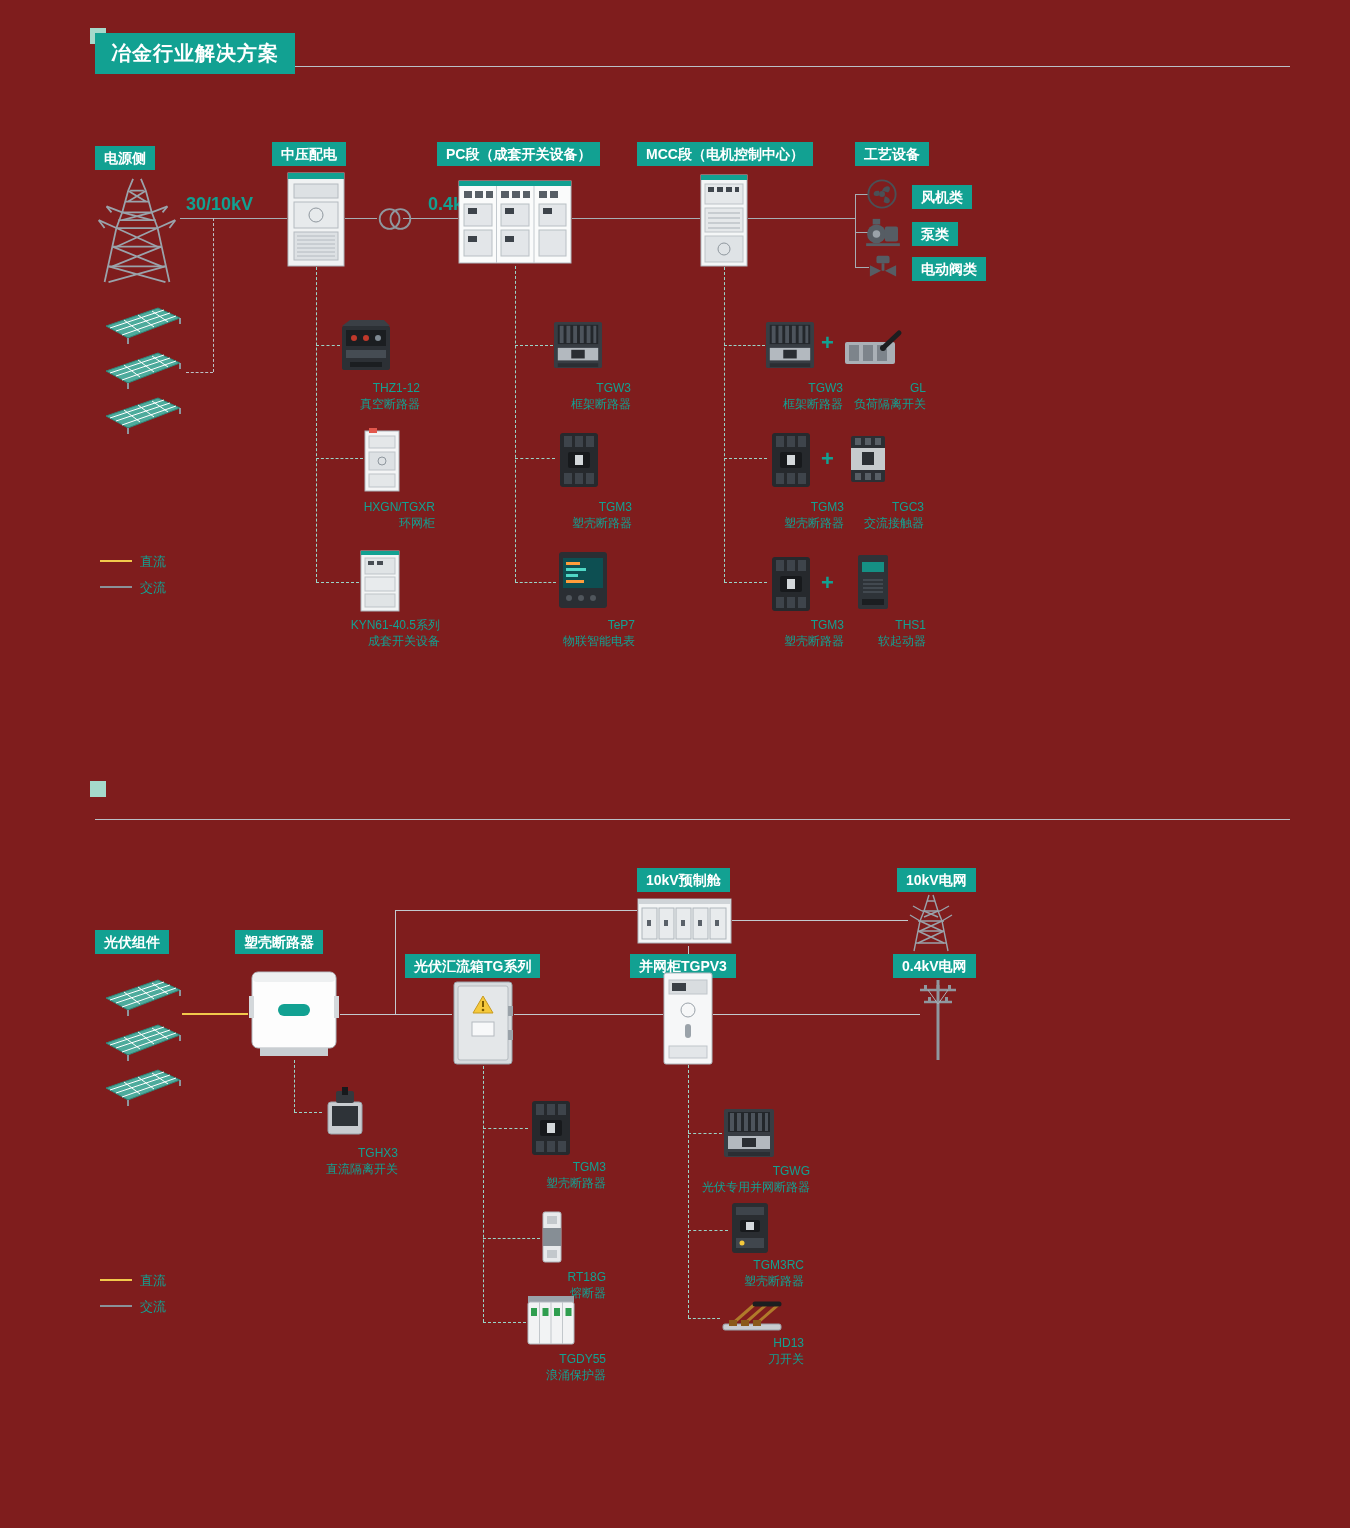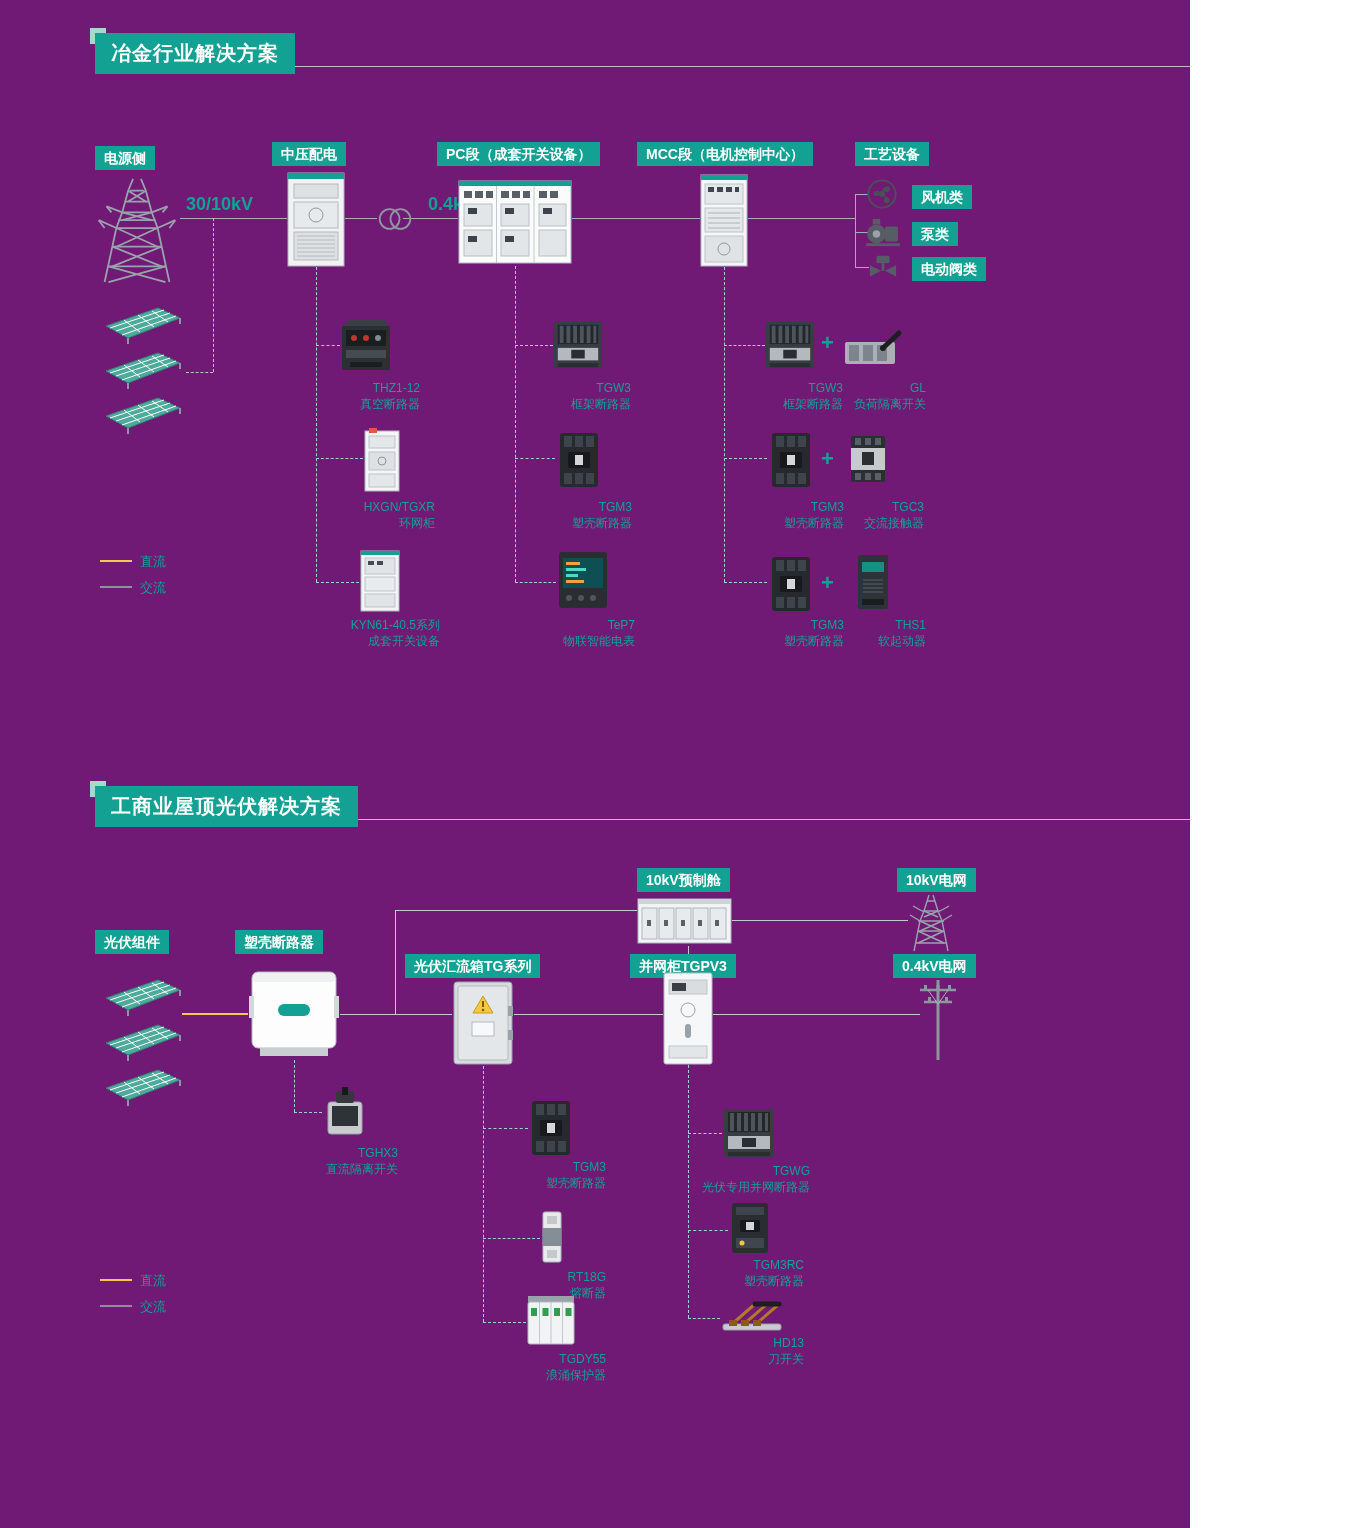--- a/index.html
+++ b/index.html
@@ -9,21 +9,21 @@
     --accent:#12A192;
     --accent-light:#A5D9CB;
     --dash:#9AD4C8;
     --dashgray:#BCC2C7;
     --line:#A6ADB3;
     --line2:#C3C9CE;
     --dc:#F2C94C;
     --ac:#8A9198;
     --label:#12A192;
   }
-  .canvas { position:relative; width:1190px; height:1528px; background:#701a75; overflow:hidden; }
+  .canvas { position:relative; width:1350px; height:1528px; background:#7f1d1d; overflow:hidden; }
   .accent-sq { position:absolute; width:16px; height:16px; background:var(--accent-light); }
   .sec-badge { position:absolute; background:var(--accent); color:#fff; font-size:20px; font-weight:bold;
                padding:7px 16px; white-space:nowrap; letter-spacing:1px; }
   .sec-rule { position:absolute; height:1px; background:#B9C0C6; }
   .badge { position:absolute; background:var(--accent); color:#fff; font-size:14px; font-weight:bold;
            line-height:1; padding:5px 9px; white-space:nowrap; }
   .hline  { position:absolute; height:0; border-top:1.5px solid var(--line); }
   .vline  { position:absolute; width:0; border-left:1.5px solid var(--line); }
   .hline2 { position:absolute; height:0; border-top:1.5px solid var(--line2); }
   .vline2 { position:absolute; width:0; border-left:1.5px solid var(--line2); }
@@ -556,21 +556,20 @@
     <div>软起动器</div>
   </div>
 
   <div class="dcline" style="left:100px;top:560px;width:32px"></div>
   <div class="legend-text" style="left:140px;top:553px">直流</div>
   <div class="acline" style="left:100px;top:586px;width:32px"></div>
   <div class="legend-text" style="left:140px;top:579px">交流</div>
 
   <div class="accent-sq" style="left:90px;top:781px"></div>
   <div class="sec-rule" style="left:95px;top:819px;width:1195px"></div>
-  <div class="sec-badge" style="left:95px;top:786px">工商业屋顶光伏解决方案</div>
 
   <div class="badge" style="left:637px;top:868px">10kV预制舱</div>
   <div class="badge" style="left:897px;top:868px">10kV电网</div>
   <svg class="ph" style="left:637px;top:896px;width:95px;height:50px">
       <use href="#sym-cabin"></use>
     </svg>
   <svg class="ph" style="left:908px;top:893px;width:46px;height:60px">
       <use href="#sym-tower-sm"></use>
     </svg>
 

